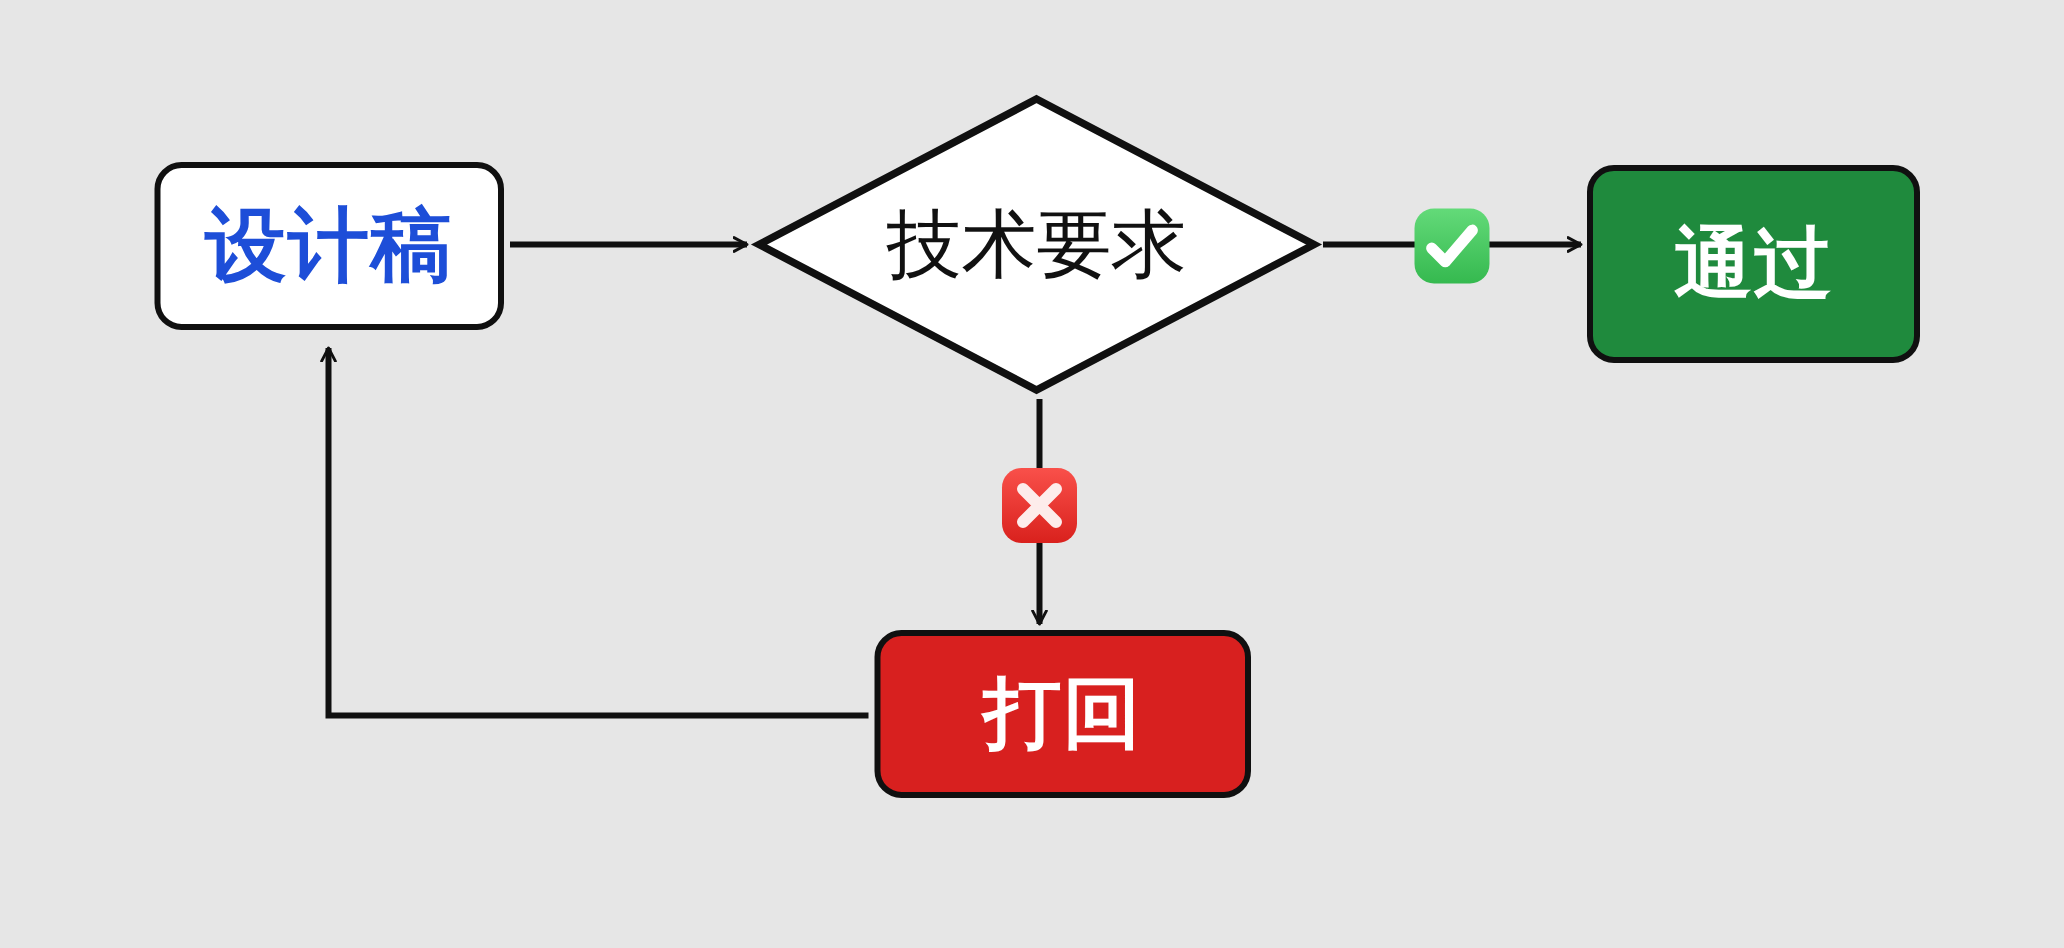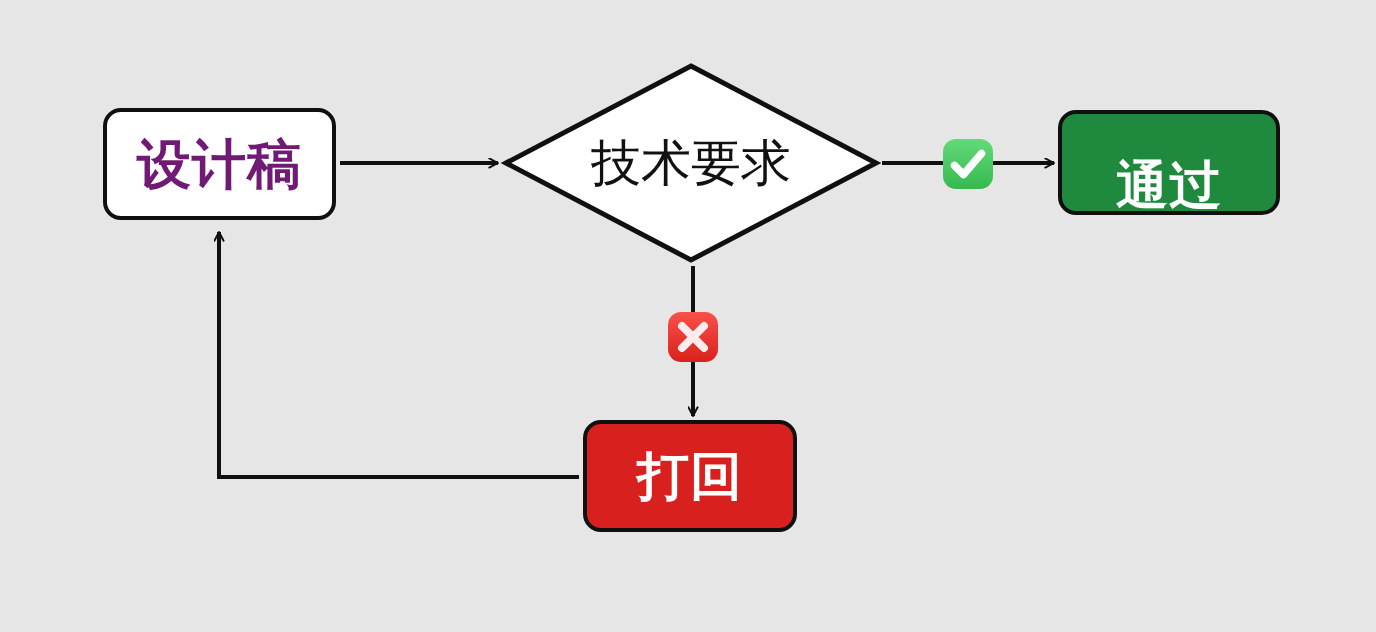--- a/index.html
+++ b/index.html
@@ -50,21 +50,21 @@
   .box-process {
     left: 103px;
     top: 108px;
     width: 233px;
     height: 112px;
     background: #ffffff;
     border: 4px solid #101010;
     border-radius: 18px;
   }
   .box-process .node-label {
-    color: #701a75;
+    color: #1d4ed8;
     font-size: 54px;
   }
 
   
   .diamond-wrap {
     left: 502px;
     top: 62px;
     width: 378px;
     height: 202px;
     z-index: 3;
@@ -93,36 +93,35 @@
     line-height: 1;
     white-space: nowrap;
     user-select: none;
   }
 
   
   .box-pass {
     left: 1058px;
     top: 110px;
     width: 222px;
-    height: 105px;
+    height: 132px;
     background: #1f8a3d;
     border: 4px solid #101010;
     border-radius: 18px;
-    align-items: flex-end;
   }
   .box-pass .node-label {
     color: #ffffff;
     font-size: 52px;
   }
 
   
   .box-reject {
     left: 583px;
     top: 420px;
-    width: 214px;
+    width: 251px;
     height: 112px;
     background: #d8201f;
     border: 4px solid #101010;
     border-radius: 18px;
   }
   .box-reject .node-label {
     color: #ffffff;
     font-size: 52px;
   }
 

